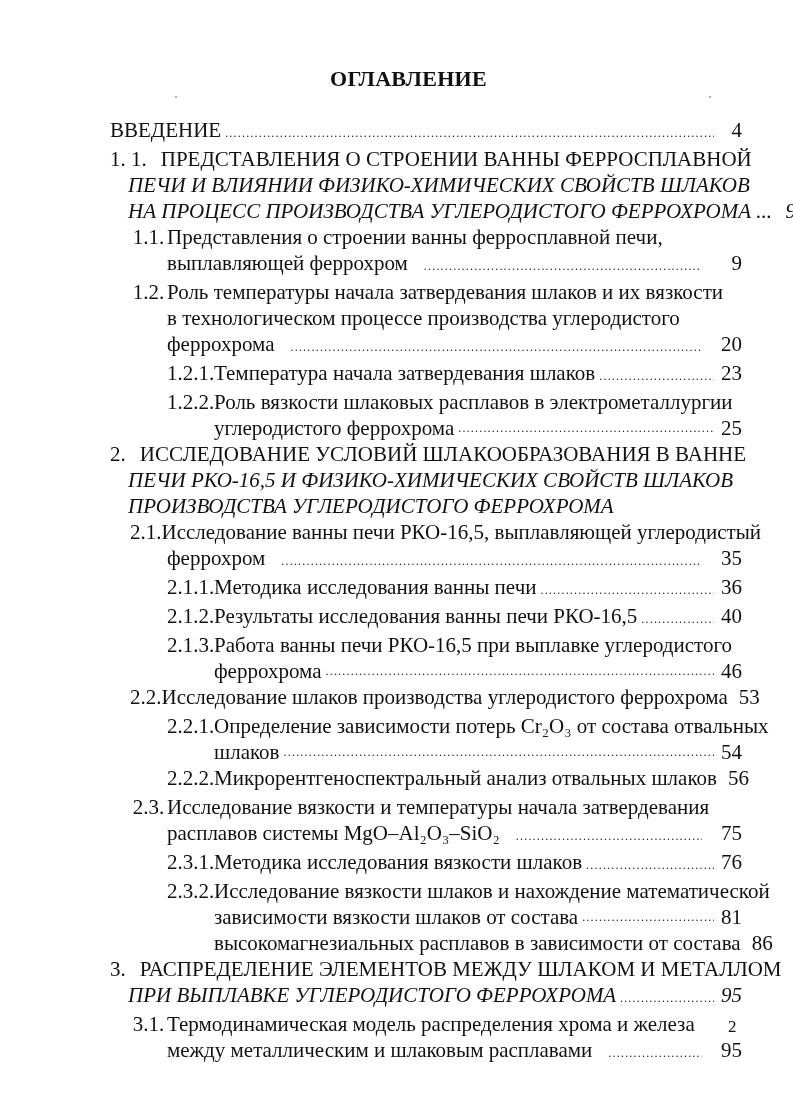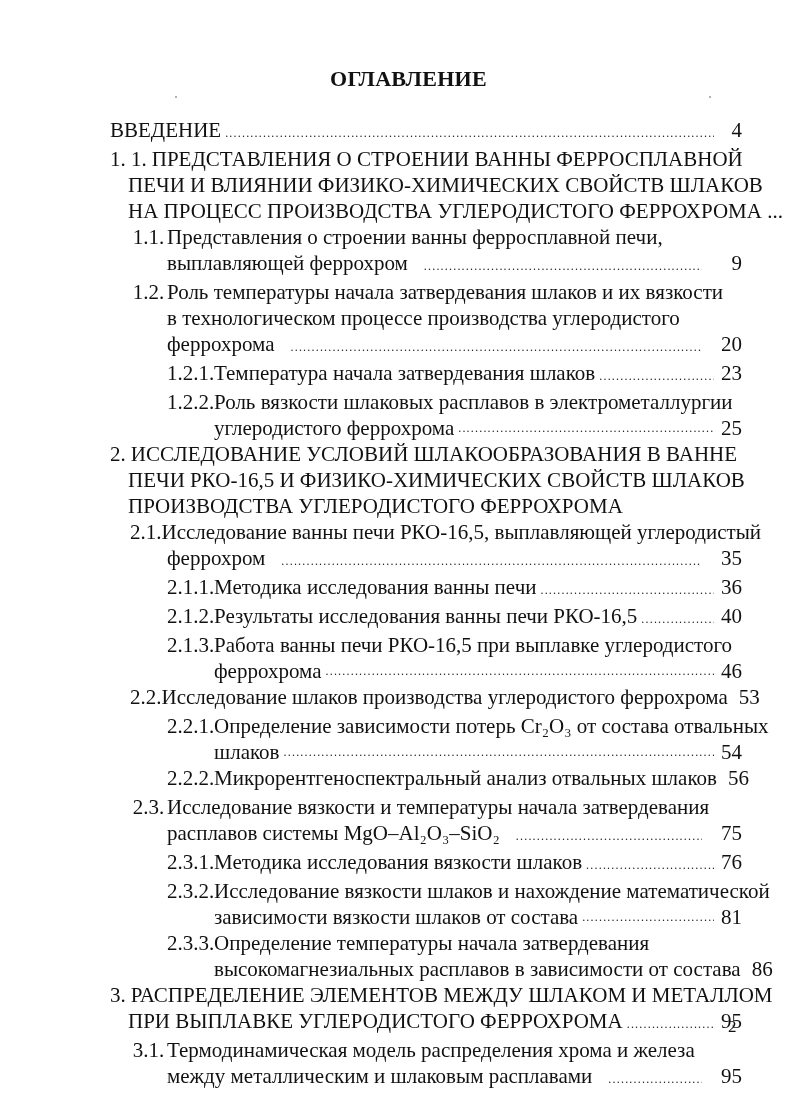--- a/index.html
+++ b/index.html
@@ -5,26 +5,26 @@
   html, body { margin:0; padding:0; background:#ffffff; }
   body { width:793px; height:1093px; position:relative; overflow:hidden;
          font-family:"Liberation Serif", "DejaVu Serif", serif; color:#111; }
   .title { position:absolute; top:66px; left:12px; width:793px; text-align:center;
            font-size:22px; font-weight:bold; letter-spacing:0.3px; }
   .speck { position:absolute; width:2px; height:2px; background:#999; border-radius:1px; }
   .toc { position:absolute; top:117px; left:110px; width:632px; }
   .entry { position:relative; font-size:21px; line-height:26px; }
   .line { display:flex; align-items:baseline; white-space:nowrap; }
   .num { display:inline-block; }
-  .lvl0 .num { width:auto; margin-right:5px; }
+  .lvl0 .num { width:auto; margin-right:14px; }
   .lvl1 { padding-left:20px; }
   .lvl1 .num { width:37px;text-align:center; }
   .lvl2 { padding-left:57px; }
   .lvl2 .num { width:47px; }
-  .cont0 { padding-left:18px; }
+  .cont0 { padding-left:18px;font-style:italic; }
   .cont1 { padding-left:57px;gap:12px; }
   .cont2 { padding-left:104px;align-items:center; }
   .leader { flex:1; overflow:hidden; margin:0 4px 0 4px; letter-spacing:1.2px; font-size:12px; color:#222; }
   .leader::before { content:"................................................................................................................................................................................................................................................"; }
   .page { min-width:24px; text-align:right; }
   .pageno { position:absolute; top:1017px; left:728px; font-size:17px; }
 </style>
 </head>
 <body>
 
@@ -199,24 +199,20 @@
         <span class="num">2.3.2.</span>
         <span class="txt">Исследование вязкости шлаков и нахождение математической</span>
       </div>
       <div class="line cont2">
         <span class="txt">зависимости вязкости шлаков от состава</span>
         <span class="leader"></span>
         <span class="page">81</span>
       </div>
     </div>
     <div class="entry">
-      <div class="line lvl2">
-        <span class="num">2.3.3.</span>
-        <span class="txt">Определение температуры начала затвердевания</span>
-      </div>
       <div class="line cont2">
         <span class="txt">высокомагнезиальных расплавов в зависимости от состава</span>
         <span class="leader"></span>
         <span class="page">86</span>
       </div>
     </div>
     <div class="entry">
       <div class="line lvl0">
         <span class="num">3.</span>
         <span class="txt">РАСПРЕДЕЛЕНИЕ ЭЛЕМЕНТОВ МЕЖДУ ШЛАКОМ И МЕТАЛЛОМ</span>

